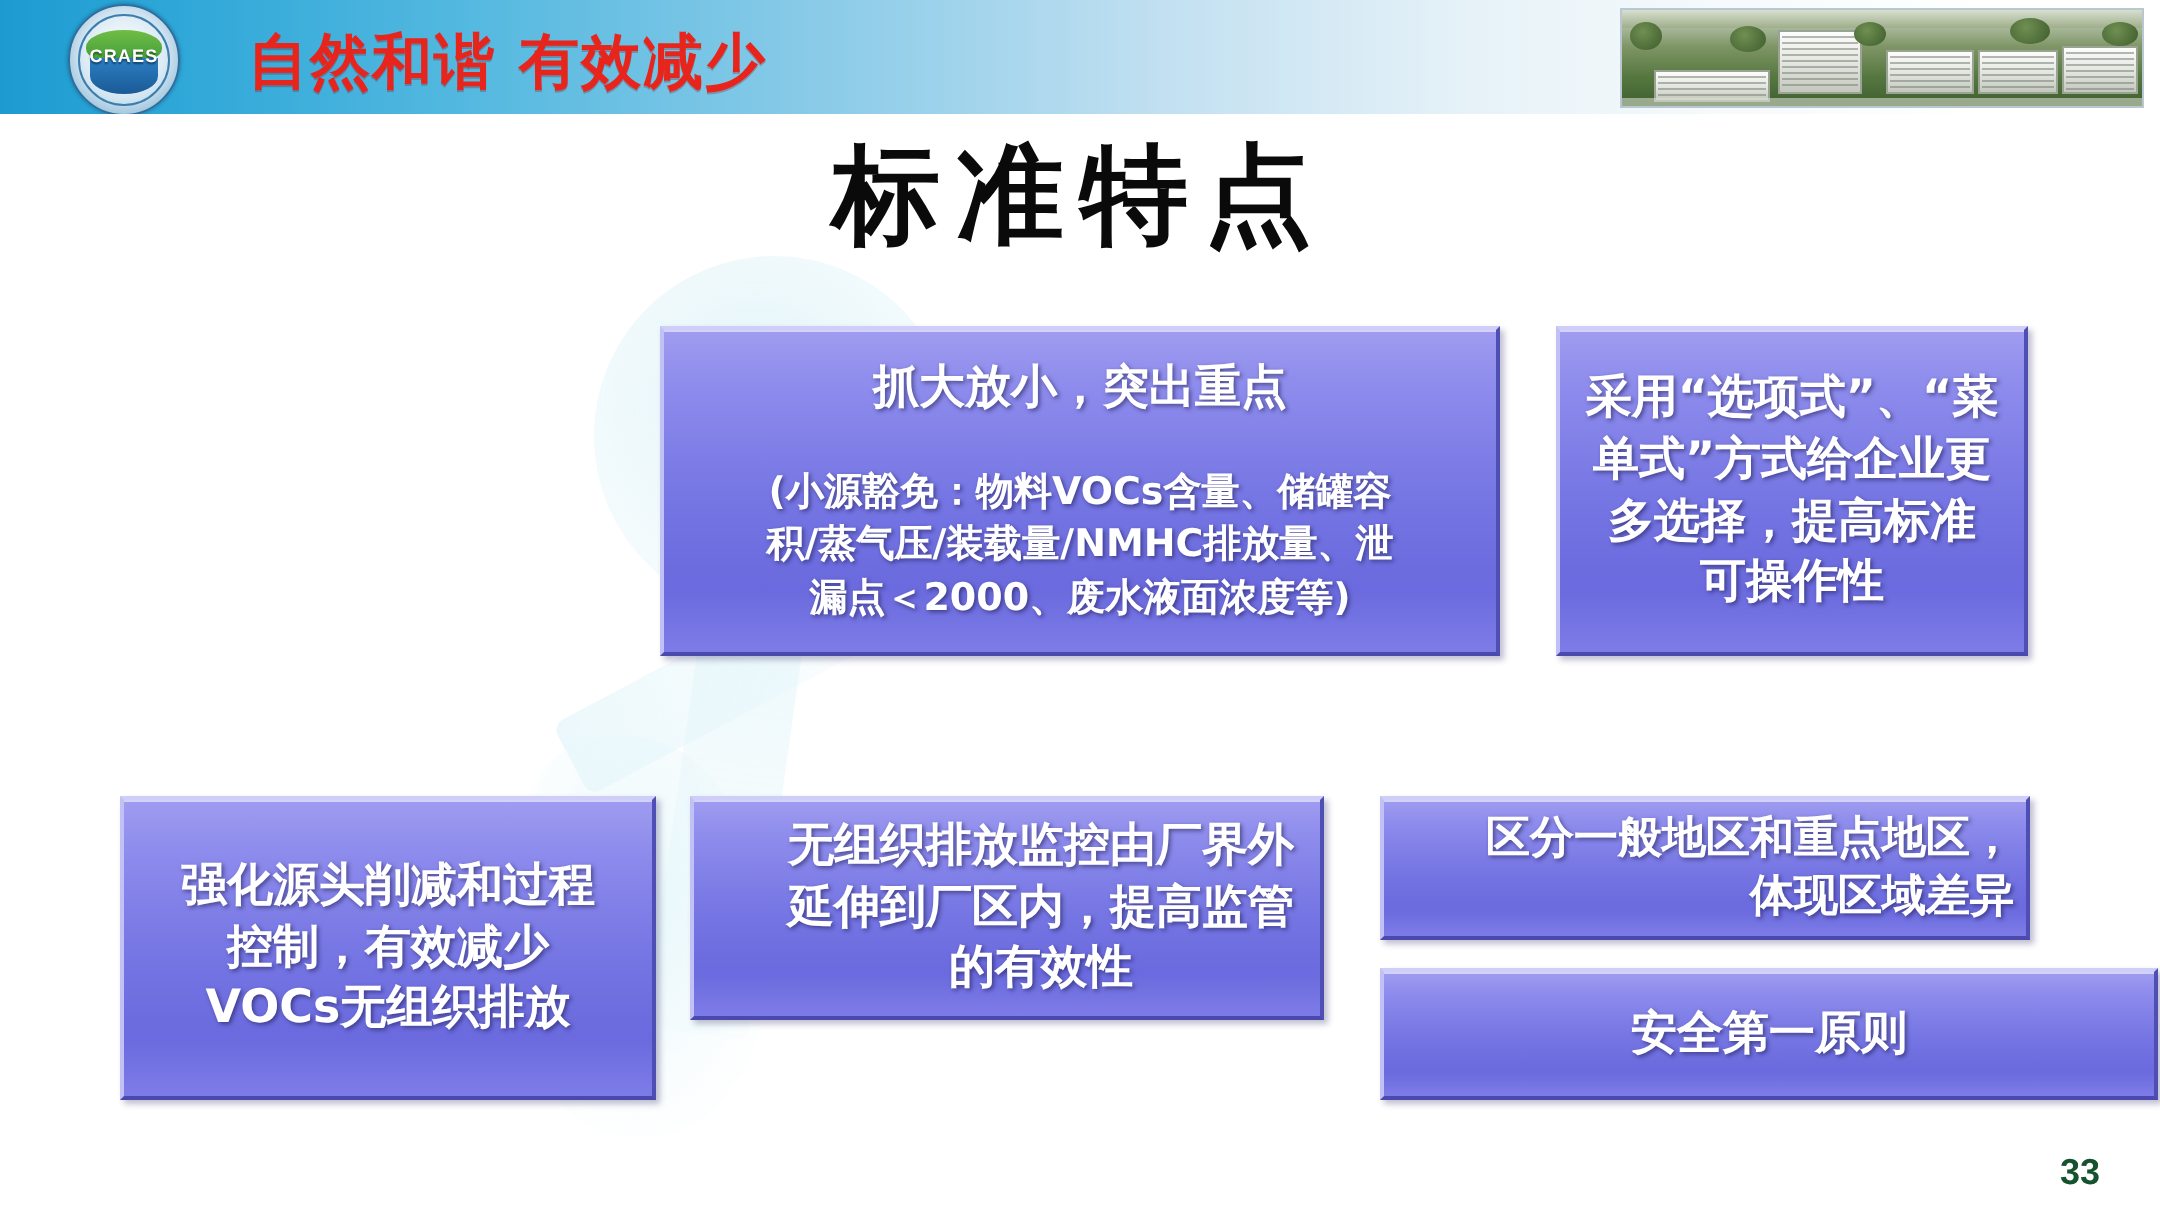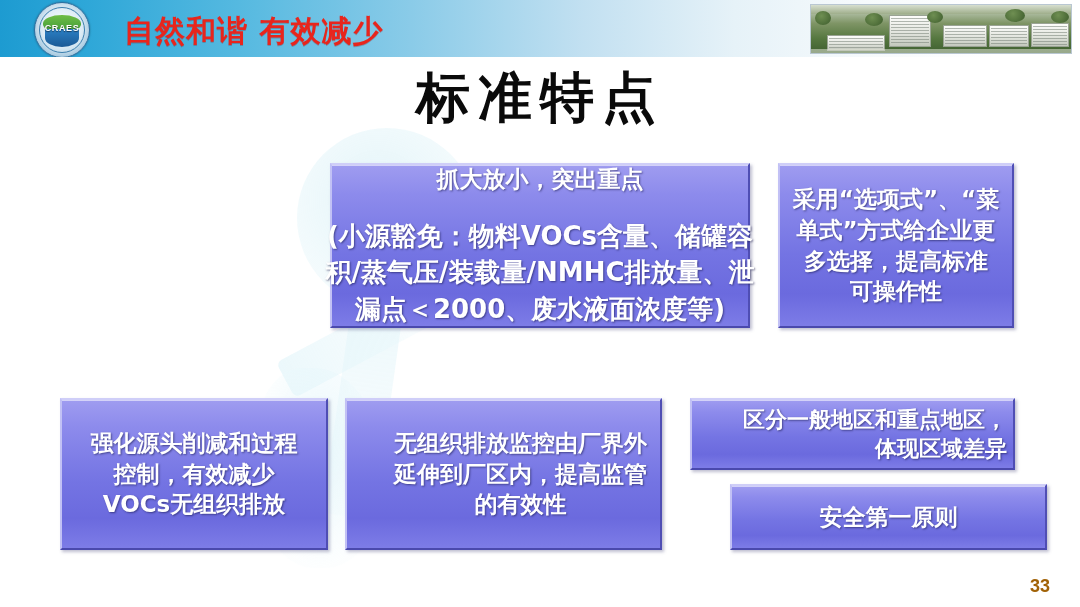--- a/index.html
+++ b/index.html
@@ -219,37 +219,37 @@
 
   #box-measure-limit { left: 60px;  top: 163px; width: 234px; height: 165px; font-size: 23px; }
   #box-key-points    { left: 330px; top: 163px; width: 420px; height: 165px; }
   #box-optional-menu { left: 778px; top: 163px; width: 236px; height: 165px; font-size: 23px; }
 
   #box-key-points .kp-head {
     font-size: 23px;
     margin-bottom: 23px;
   }
   #box-key-points .kp-body {
-    font-size: 26px;
+    font-size: 19px;
     line-height: 1.40;
   }
 
   #box-source-reduce { left: 60px;  top: 398px; width: 268px; height: 152px; font-size: 23px; }
-  #box-monitor-scope { left: 345px; top: 398px; width: 317px; height: 152px; font-size: 23px; padding-left: 40px; }
+  #box-monitor-scope { left: 345px; top: 398px; width: 317px; height: 112px; font-size: 23px; padding-left: 40px; }
   #box-region-diff   { left: 690px; top: 398px; width: 325px; height: 72px;  font-size: 22px; align-items: flex-end; }
-  #box-safety-first  { left: 730px; top: 484px; width: 317px; height: 66px;  font-size: 23px; }
+  #box-safety-first  { left: 690px; top: 484px; width: 389px; height: 66px;  font-size: 23px; }
 
   
   .page-number {
     position: absolute;
     right: 30px;
     bottom: 10px;
     font-size: 18px;
     font-weight: bold;
-    color: #a16207;
+    color: #14532d;
     font-family: "Liberation Sans", sans-serif;
   }
 </style>
 </head>
 <body>
 
 <div class="slide">
 
   <div class="header">
     <div class="header-inner">

